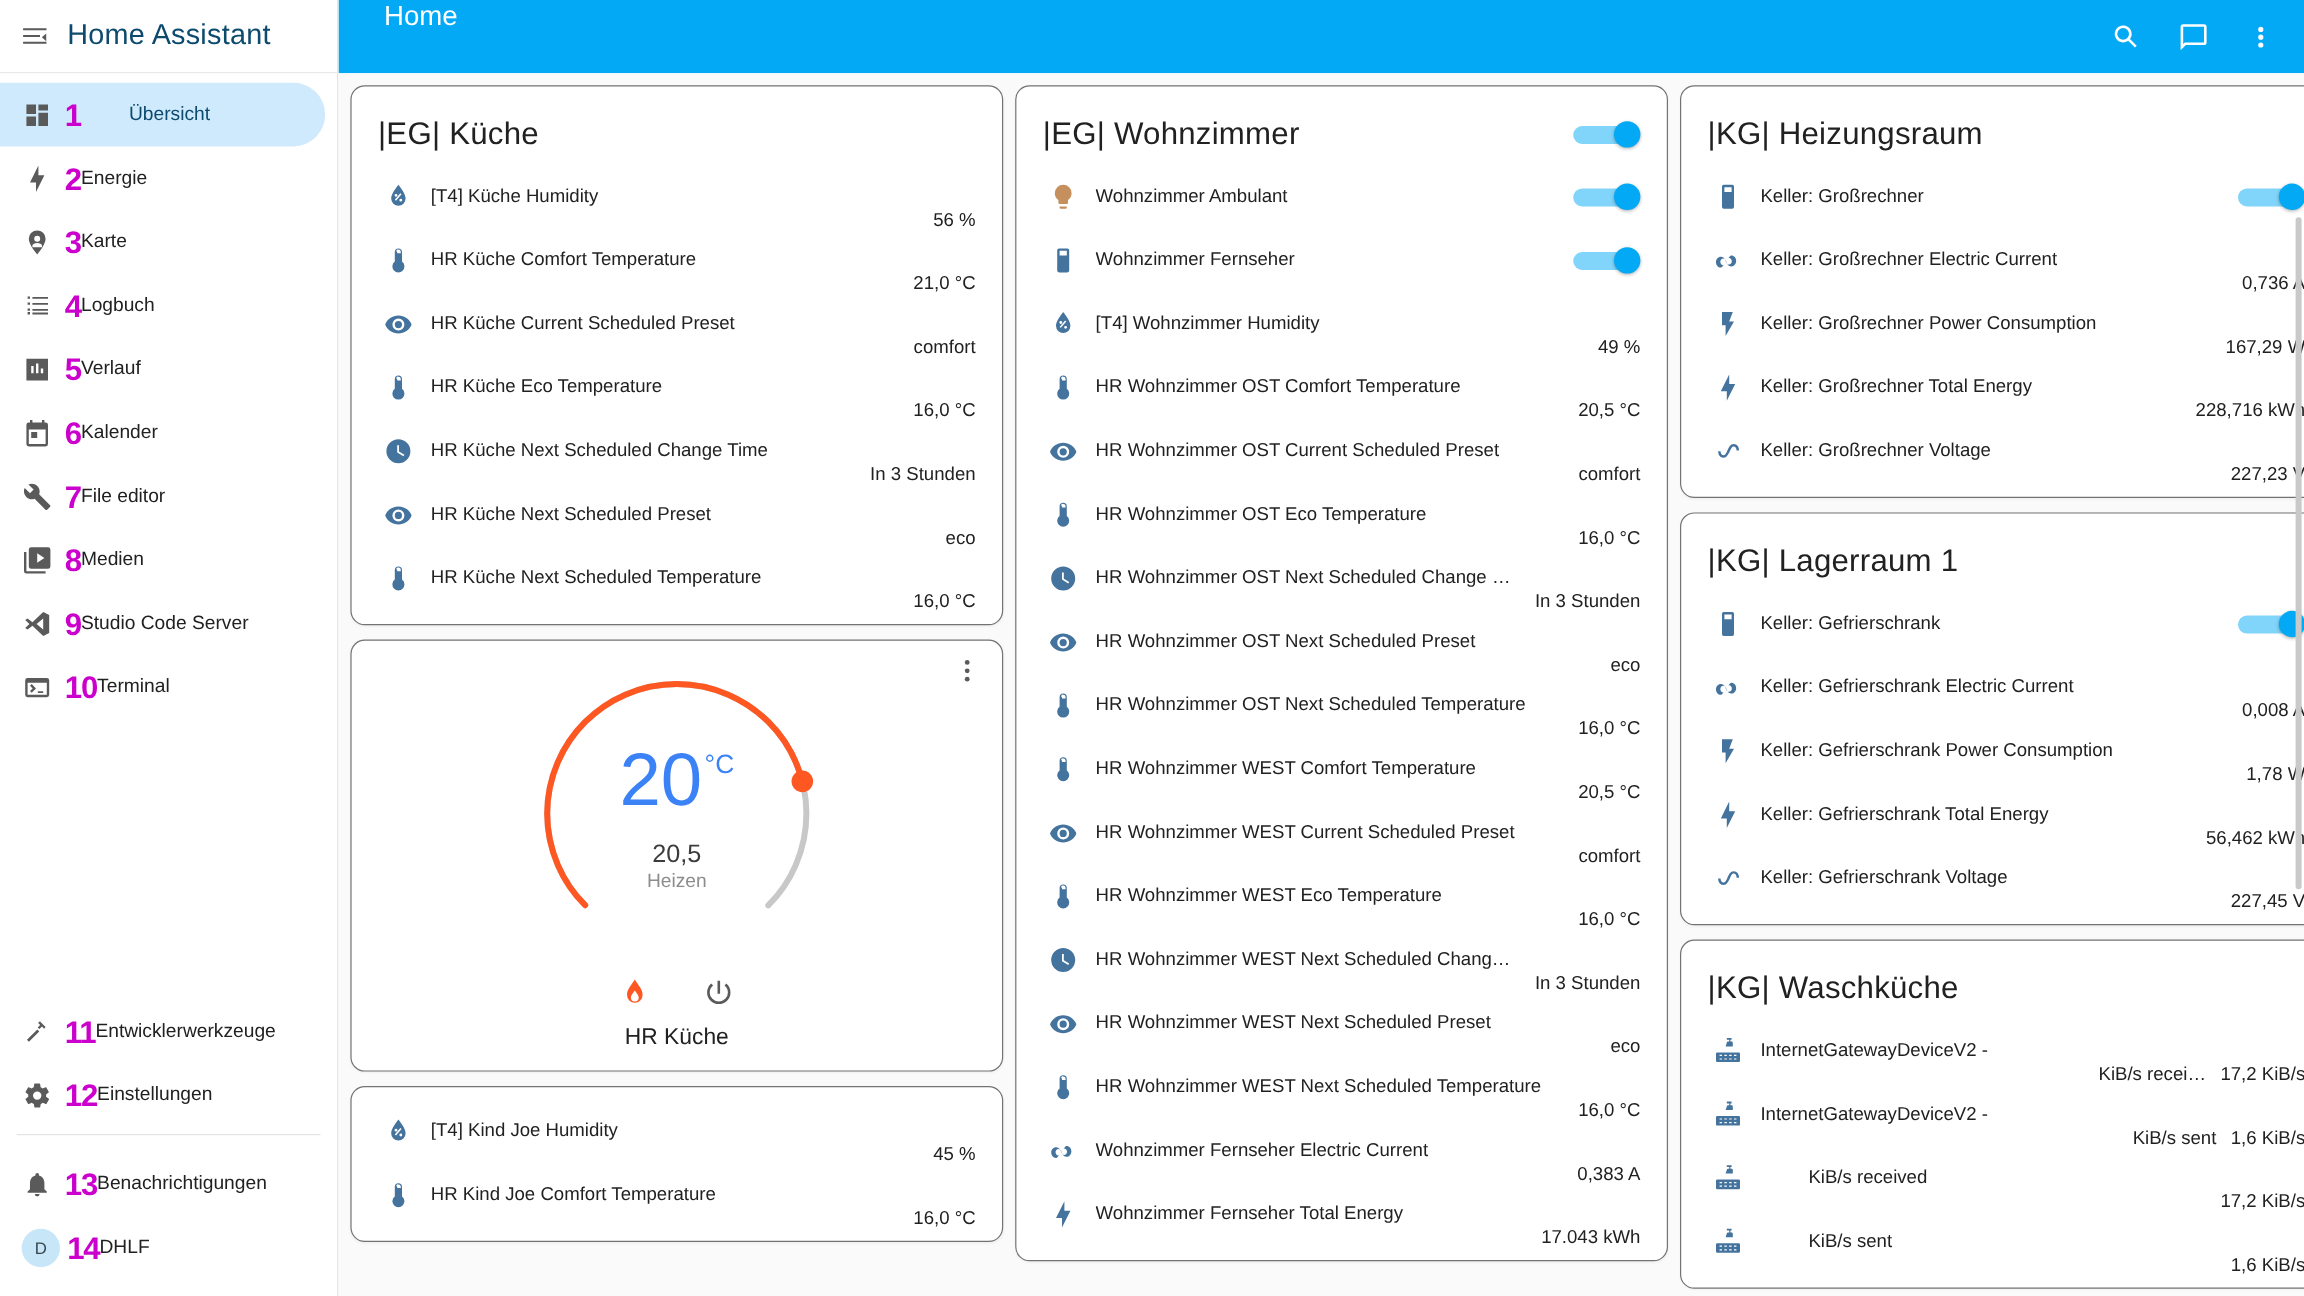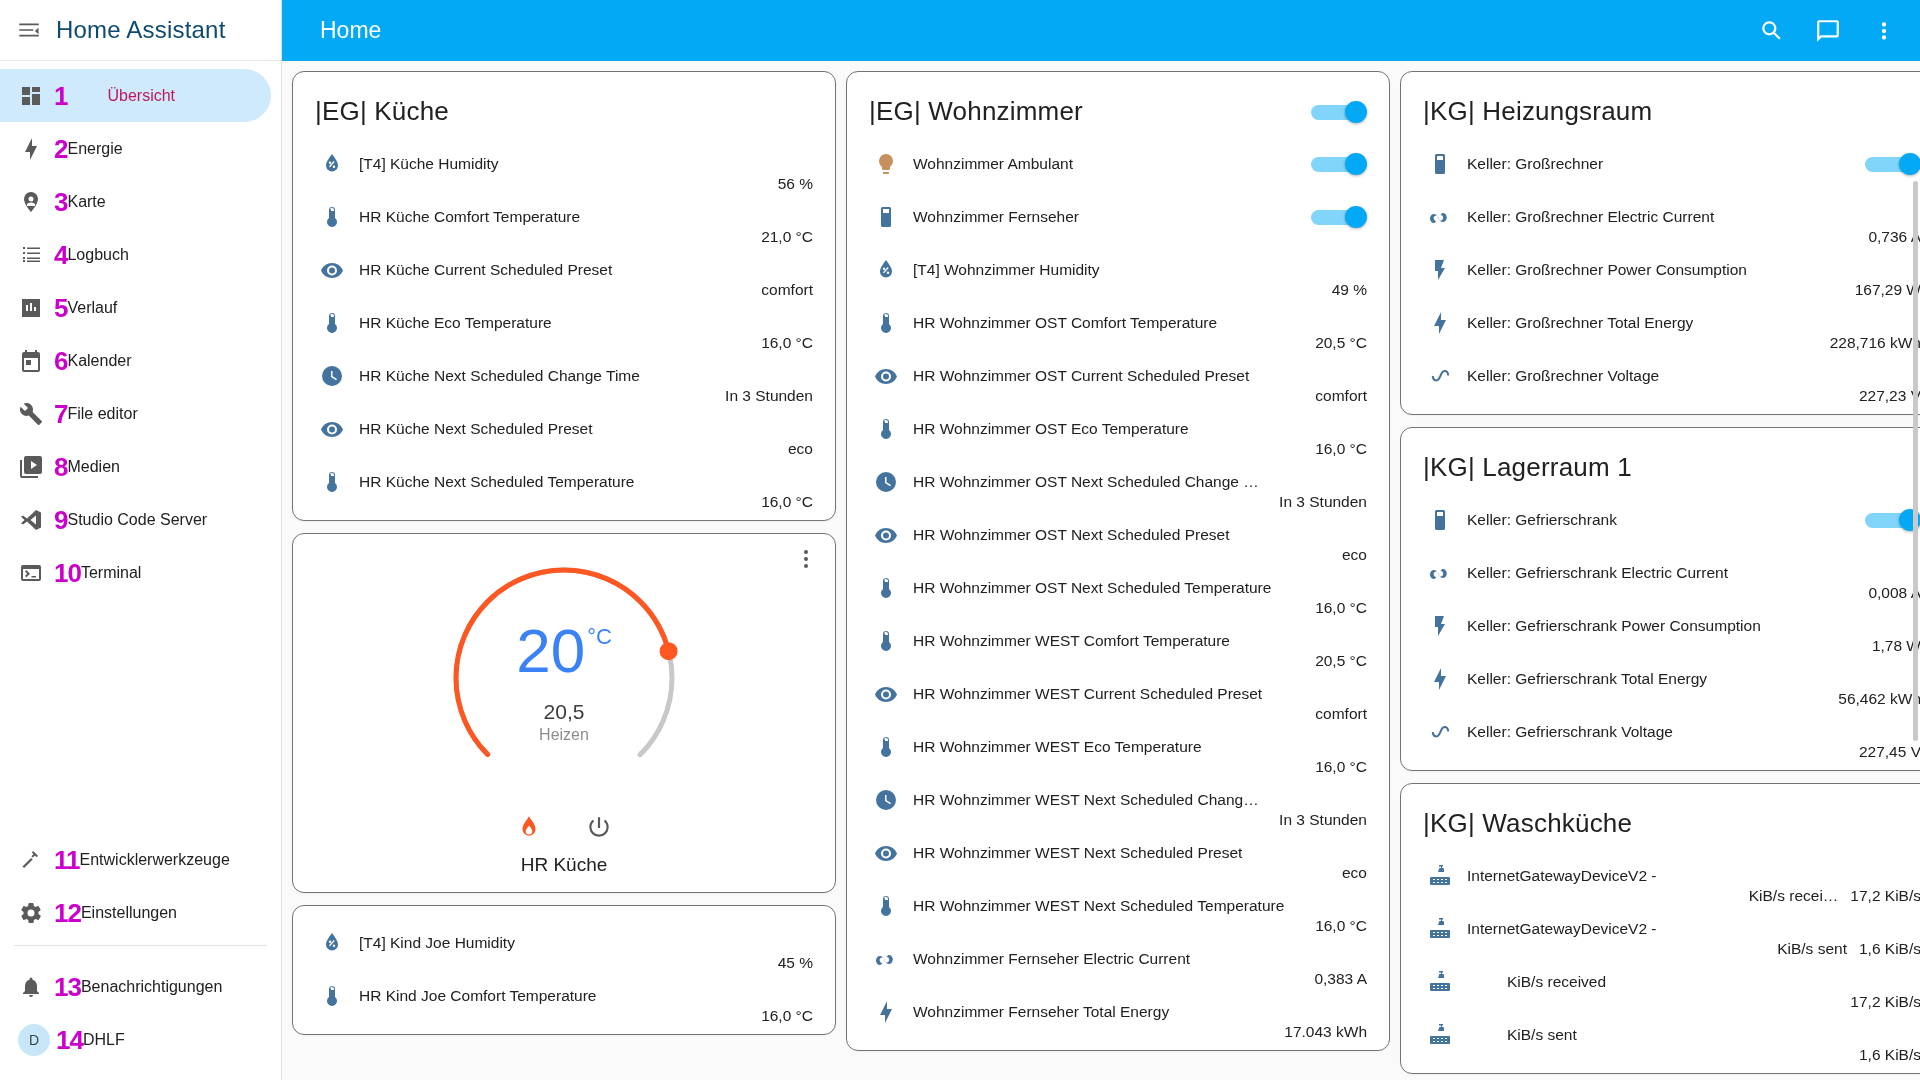--- a/index.html
+++ b/index.html
@@ -36,38 +36,38 @@
     border-radius: 0 28px 28px 0; margin-right: 10px;
     cursor: pointer; position: relative;
   }
   .sb-item.active { background: #cfeafc; }
   .sb-icon { width: 26px; height: 26px; flex-shrink: 0; display:flex; align-items:center; justify-content:center; margin-right: 10px;}
   .sb-num {
     color: #cc00cc; font-weight: bold; font-size: 26px;
     line-height: 1; letter-spacing: -1px;
   }
   .sb-label { font-size: 16px; color: #212121; white-space: nowrap; }
-  .sb-item.active .sb-label { color: #be185d; padding-left: 40px; }
+  .sb-item.active .sb-label { color: #0c4a6e; padding-left: 40px; }
 
   .sb-spacer { flex: 1 1 auto; }
   .sb-bottom { padding-bottom: 14px; }
   .sb-divider { height: 1px; background: #e4e4e4; margin: 6px 14px 6px 14px; }
 
   .avatar {
     width: 32px; height: 32px; border-radius: 50%;
     background: #c7e7f8; color: #37474f;
     display: flex; align-items: center; justify-content: center;
     font-size: 14px; flex-shrink: 0; margin-right: 6px;
   }
 
   
   #main { flex: 1 1 auto; height: 1080px; display: flex; flex-direction: column; min-width: 0; }
   .topbar {
     height: 61px; min-height: 61px; background: #03a9f4; color: #fff;
-    display: flex; align-items: center; padding: 0 22px 0 38px;
+    display: flex; padding: 0 22px 0 38px;
   }
   .topbar-title { font-size: 23px; font-weight: 400; }
   .topbar-spacer { flex: 1 1 auto; }
   .topbar-actions { display: flex; align-items: center; gap: 28px; }
   .tb-btn { width: 28px; height: 28px; cursor: pointer; display:flex; align-items:center; justify-content:center;}
 
   .content {
     flex: 1 1 auto; overflow: hidden;
     padding: 10px 10px 0 10px;
     background: #fafafa;

